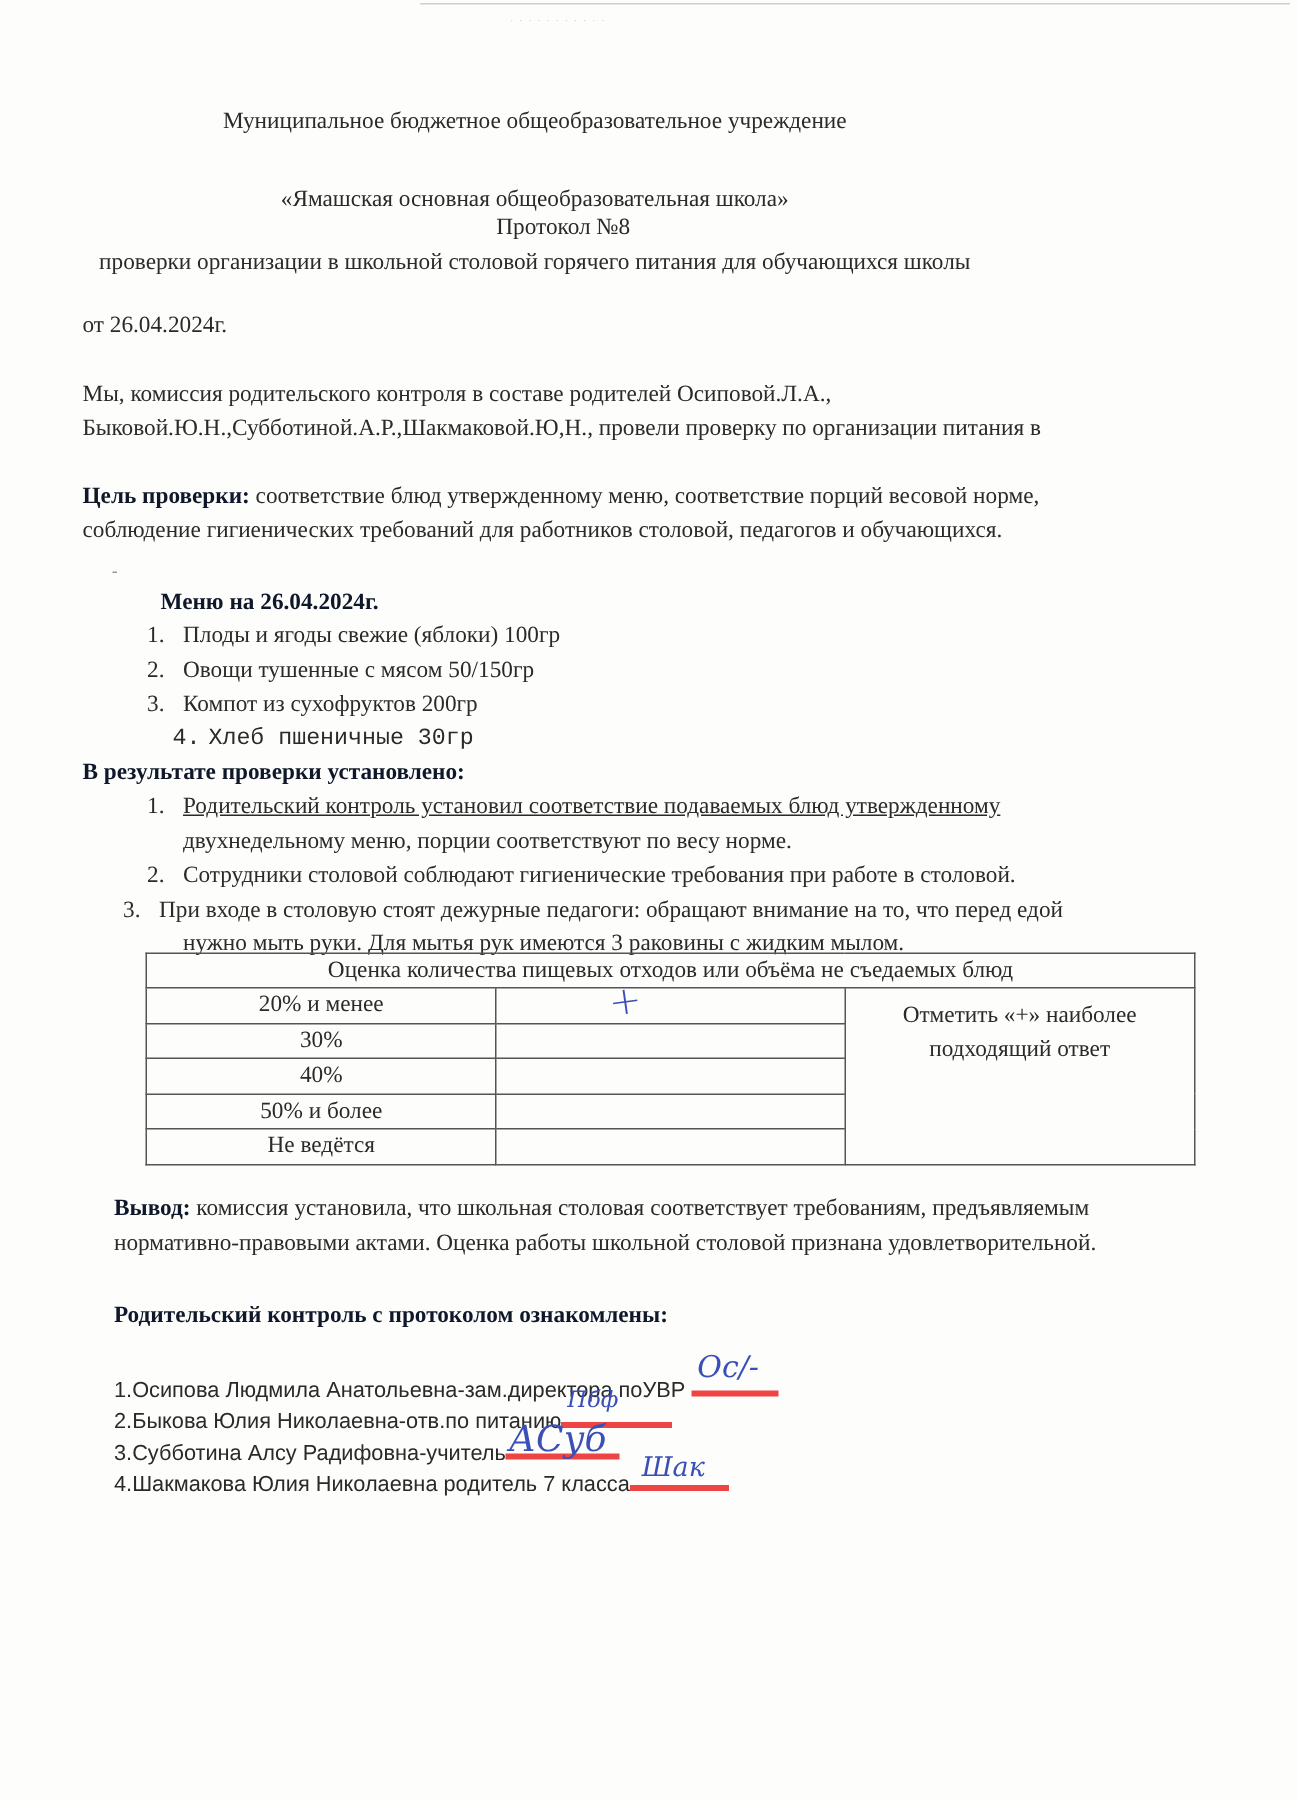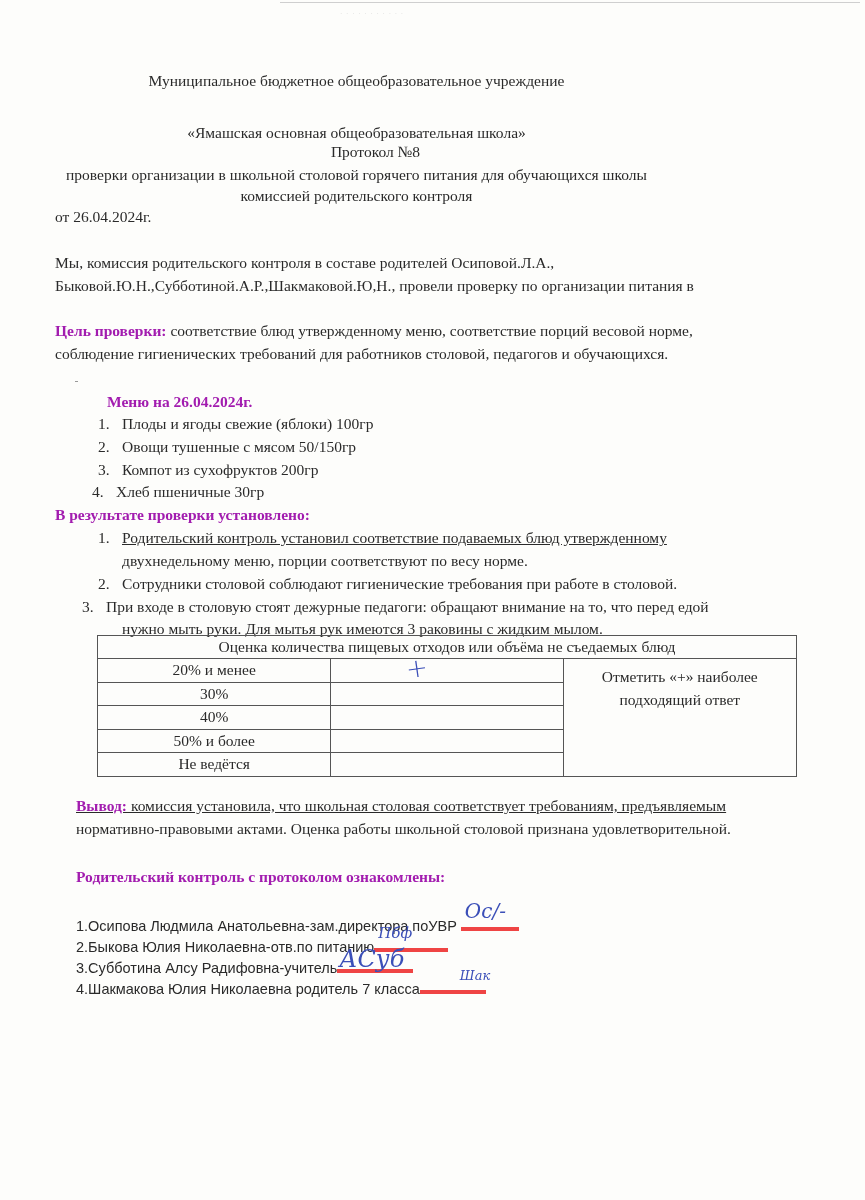--- a/index.html
+++ b/index.html
@@ -7,21 +7,21 @@
       width: 865px; height: 1200px; background: #fdfdfb; position: relative; overflow: hidden;
       font-family: "Liberation Serif", "DejaVu Serif", serif; color: #2a2a2a;
       font-size: 15.5px;
     }
     .page { position: absolute; left: 0; top: 0; width: 865px; height: 1200px; }
     .topline { position: absolute; left: 280px; top: 2px; width: 580px; height: 1px; background: #cfcfcf; }
     .topmark { position: absolute; left: 340px; top: 10px; width: 80px; height: 8px; color: #d6d6d6; font-size: 7px; letter-spacing: 1px; }
     .abs { position: absolute; white-space: nowrap; }
     .center { position: absolute; left: 0; width: 713px; text-align: center; }
     .line { position: absolute; left: 55px; white-space: nowrap; }
-    b { font-weight: bold; color: #a21caf; }
+    b { font-weight: bold; color: #0f172a; }
     .num { display: inline-block; width: 24px; text-align: left; }
     table.waste {
       position: absolute; left: 97px; top: 635px; width: 700px; border-collapse: collapse;
       font-size: 15.5px;
     }
     table.waste td { border: 1.3px solid #555; text-align: center; height: 22.5px; padding: 0; }
     table.waste td.head { height: 22px; margin-top: 44px; }
     .c1 { width: 233px; }
     .c2 { width: 232px; position: relative; }
     .c3 { width: 233px; vertical-align: top; padding-top: 6px !important; line-height: 23px; }
@@ -34,35 +34,34 @@
 <body>
 
 <div class="page">
   <div class="topline"></div>
   <div class="topmark">· · · · · · · · · · ·</div>
 
   <div class="center" style="top:72px;">Муниципальное бюджетное общеобразовательное учреждение</div>
   <div class="center" style="top:96px;margin-top:28px;">«Ямашская основная общеобразовательная школа»</div>
   <div class="center" style="top:143px;padding-left:19px;">Протокол №8</div>
   <div class="center" style="top:166px;">проверки организации в школьной столовой горячего питания для обучающихся школы</div>
-  <div class="center" style="top:187px;">комиссией родительского контроля</div>
   <div class="line" style="top:208px;">от 26.04.2024г.</div>
 
   <div class="line" style="top:254px;">Мы, комиссия родительского контроля в составе родителей Осиповой.Л.А.,</div>
   <div class="line" style="top:277px;">Быковой.Ю.Н.,Субботиной.А.Р.,Шакмаковой.Ю,Н., провели проверку по организации питания в</div>
   <div class="line" style="top:322px;"><b>Цель проверки:</b><span> соответствие блюд утвержденному меню, соответствие порций весовой норме,</span></div>
   <div class="line" style="top:345px;">соблюдение гигиенических требований для работников столовой, педагогов и обучающихся.</div>
 
   <div class="dot"></div>
 
   <div class="abs" style="left:107px; top:393px;"><b>Меню на 26.04.2024г.</b></div>
   <div class="abs" style="left:98px; top:415px;"><span class="num">1.</span><span>Плоды и ягоды свежие (яблоки) 100гр</span></div>
   <div class="abs" style="left:98px; top:438px;"><span class="num">2.</span><span>Овощи тушенные с мясом 50/150гр</span></div>
   <div class="abs" style="left:98px; top:461px;"><span class="num">3.</span><span>Компот из сухофруктов 200гр</span></div>
-  <div class="abs" style="left:92px; top:483px;"><span class="num">4.</span><span>Хлеб пшеничные 30гр</span></div>
+  <div class="abs" style="left:115px; top:483px;font-family:Liberation Mono, monospace;"><span class="num">4.</span><span>Хлеб пшеничные 30гр</span></div>
 
   <div class="line" style="top:506px;"><b>В результате проверки установлено:</b></div>
   <div class="abs" style="left:98px; top:529px;text-decoration:underline;"><span class="num">1.</span><span>Родительский контроль установил соответствие подаваемых блюд  утвержденному</span></div>
   <div class="abs" style="left:122px; top:552px;">двухнедельному меню, порции соответствуют  по весу норме.</div>
   <div class="abs" style="left:98px; top:575px;"><span class="num">2.</span><span>Сотрудники столовой соблюдают гигиенические требования при работе в столовой.</span></div>
   <div class="abs" style="left:82px; top:598px;"><span class="num">3.</span><span>При входе в столовую стоят дежурные педагоги: обращают внимание на то, что перед едой</span></div>
   <div class="abs" style="left:122px; top:620px;">нужно мыть руки. Для мытья рук имеются 3 раковины с жидким мылом.</div>
 
   <table class="waste">
     <tbody>
@@ -91,30 +90,30 @@
       <td class="c1">50% и более</td>
       <td class="c2"></td>
     </tr>
     <tr>
       <td class="c1">Не ведётся</td>
       <td class="c2"></td>
     </tr>
   </tbody>
     </table>
 
-  <div class="abs" style="left:76px; top:797px;text-decoration:underline;"><b>Вывод:</b><span> комиссия установила, что школьная столовая соответствует требованиям, предъявляемым</span></div>
+  <div class="abs" style="left:76px; top:797px;"><b>Вывод:</b><span> комиссия установила, что школьная столовая соответствует требованиям, предъявляемым</span></div>
   <div class="abs" style="left:76px; top:820px;">нормативно-правовыми актами. Оценка работы школьной столовой признана удовлетворительной.</div>
 
   <div class="abs" style="left:76px; top:868px;"><b>Родительский контроль с протоколом ознакомлены:</b></div>
 
   <div class="abs" style="left:76px; top:913px; font-family: 'Liberation Sans', sans-serif; font-size:14.5px;">
     <span>1.Осипова Людмила Анатольевна-зам.директора поУВР </span><span class="uline" style="width:58px; position:relative;"><span class="sig" style="left:4px; top:-14px; font-size:20px;">Ос/-</span></span>
   </div>
   <div class="abs" style="left:76px; top:934px; font-family: 'Liberation Sans', sans-serif; font-size:14.5px;">
     <span>2.Быкова Юлия Николаевна-отв.по питанию</span><span class="uline" style="width:74px; position:relative;"><span class="sig" style="left:4px; top:-10px; font-size:15px;">Пбф</span></span>
   </div>
   <div class="abs" style="left:76px; top:955px; font-family: 'Liberation Sans', sans-serif; font-size:14.5px;">
     <span>3.Субботина Алсу Радифовна-учитель</span><span class="uline" style="width:76px; position:relative;"><span class="sig" style="left:2px; top:-10px; font-size:24px;">АСуб</span></span>
   </div>
   <div class="abs" style="left:76px; top:976px; font-family: 'Liberation Sans', sans-serif; font-size:14.5px;">
-    <span>4.Шакмакова Юлия Николаевна родитель 7 класса</span><span class="uline" style="width:66px; position:relative;"><span class="sig" style="left:8px; top:-8px; font-size:13px;margin-left:32px;">Шак</span></span>
+    <span>4.Шакмакова Юлия Николаевна родитель 7 класса</span><span class="uline" style="width:66px; position:relative;"><span class="sig" style="left:8px; top:-8px; font-size:18px;">Шак</span></span>
   </div>
 </div>
 
 </body></html>

